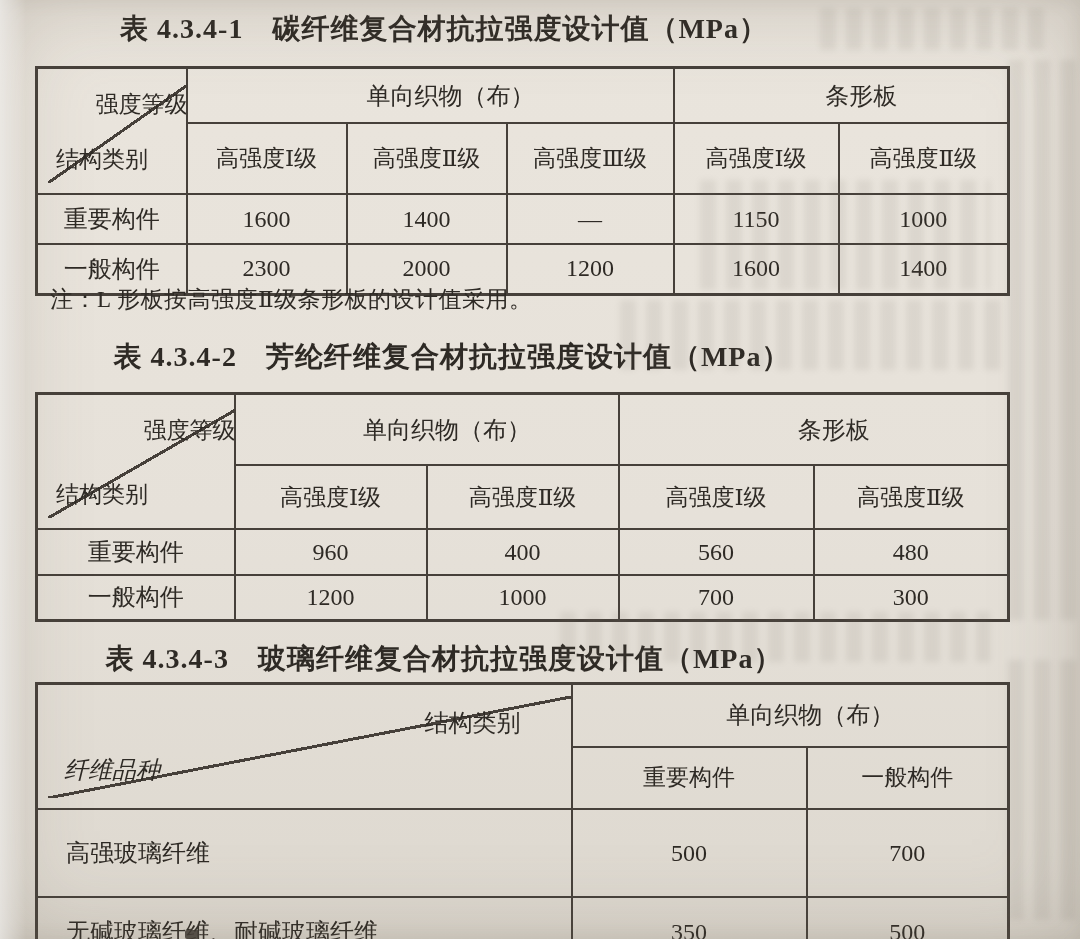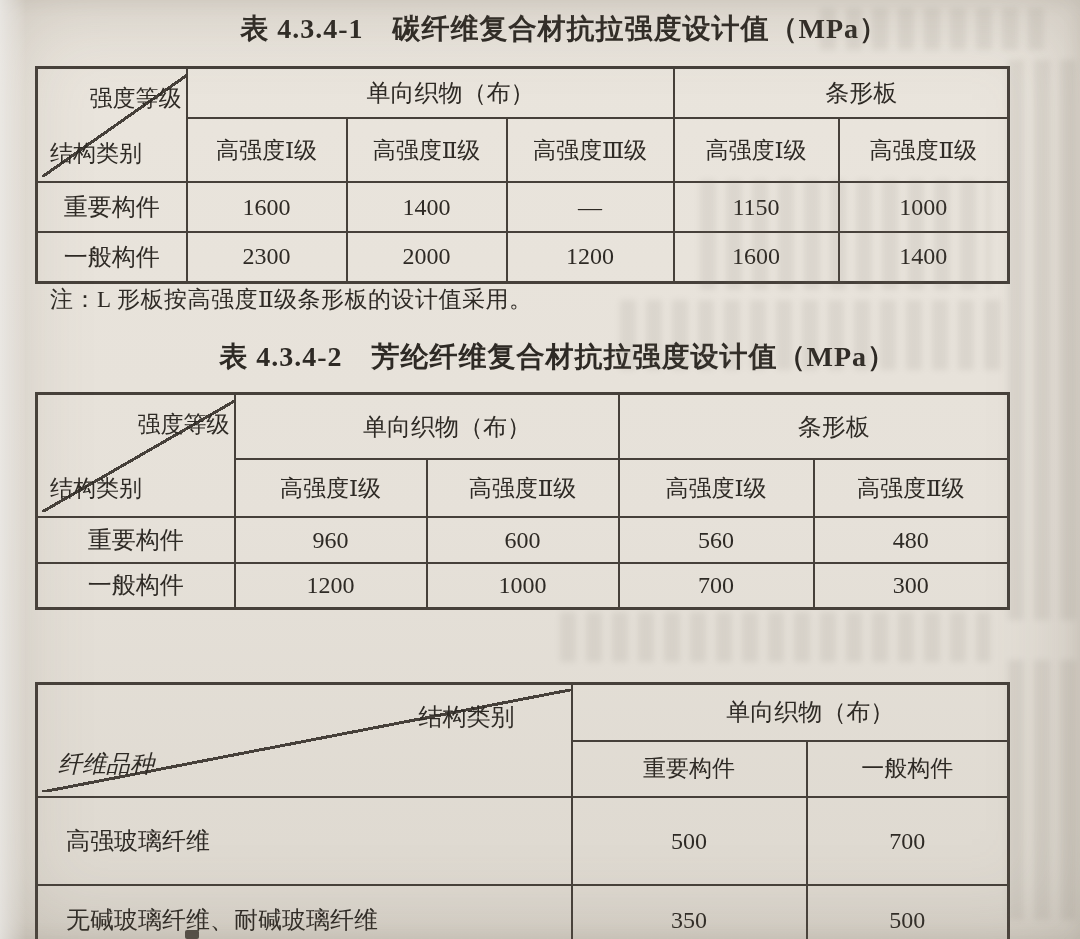--- a/index.html
+++ b/index.html
@@ -6,39 +6,39 @@
   body{width:1080px;height:939px;overflow:hidden;
        font-family:"Liberation Serif","DejaVu Serif",serif;}
   .page{position:relative;width:1080px;height:939px;
         background:linear-gradient(180deg,#eae5dd 0%,#e6e1d9 55%,#ddd8cf 100%);
         color:#2e2a25;overflow:hidden;}
   .vignette{position:absolute;inset:0;pointer-events:none;
         box-shadow:inset 0 0 90px rgba(110,100,85,.28), inset 0 0 18px rgba(110,100,85,.12);}
   .edge-light{position:absolute;left:0;top:0;width:26px;height:939px;pointer-events:none;
         background:linear-gradient(90deg,rgba(255,255,255,.55),rgba(255,255,255,0));}
 
-  .doc-title{position:absolute;left:0;width:888px;text-align:right;
+  .doc-title{position:absolute;left:0;width:888px;text-align:center;
         font-size:28px;font-weight:bold;letter-spacing:1px;}
   #title1{top:10px;}
   #title2{top:338px;padding-left:8px;}
   #title3{top:640px;}
 
   table.tbl{position:absolute;left:35px;border-collapse:collapse;table-layout:fixed;
         width:972px;border:3px solid #46403a;background:transparent;}
   #tbl1{top:66px;}
   #tbl2{top:392px;}
   #tbl3{top:682px;}
   .tbl td{border:2px solid #46403a;text-align:center;vertical-align:middle;
         padding:0;font-size:23px;color:#2e2a25;overflow:hidden;}
   .tbl td.num{font-size:24px;}
   .tbl td.rowlabel{font-size:24px;}
   .tbl td.rowlabel-left{font-size:24px;text-align:left;padding-left:28px;}
   .tbl td.grouphead{font-size:24px;padding-left:41px;}
 
-  .corner-box{position:relative;width:100%;margin:4px;
+  .corner-box{position:relative;width:100%;margin:10px;
         background-image:linear-gradient(to bottom right,
           rgba(0,0,0,0) calc(50% - 1.5px), #46403a calc(50% - 1.5px),
           #46403a calc(50% + 1.5px), rgba(0,0,0,0) calc(50% + 1.5px));}
   .corner-box .c-top{position:absolute;top:10px;right:8px;font-size:23px;white-space:nowrap;}
   .corner-box .c-bottom{position:absolute;bottom:8px;left:8px;font-size:23px;white-space:nowrap;}
   #tbl3 .corner-box .c-top{right:60px;top:12px;font-size:24px;}
   #tbl3 .corner-box .c-bottom{left:16px;bottom:12px;font-size:24px;font-style:italic;}
 
   .note{position:absolute;left:50px;top:284px;font-size:23px;letter-spacing:.5px;}
 
@@ -125,34 +125,35 @@
     </tr>
     <tr style="height:53px">
       <td>高强度Ⅰ级</td>
       <td>高强度Ⅱ级</td>
       <td>高强度Ⅰ级</td>
       <td>高强度Ⅱ级</td>
     </tr>
     <tr style="height:46px">
       <td class="rowlabel">重要构件</td>
       <td class="num">960</td>
-      <td class="num">600</td>
+      <td class="num">400</td>
       <td class="num">560</td>
       <td class="num">480</td>
     </tr>
     <tr style="height:45px">
       <td class="rowlabel">一般构件</td>
       <td class="num">1200</td>
       <td class="num">1000</td>
       <td class="num">700</td>
       <td class="num">300</td>
     </tr>
   </tbody>
     </table>
 
+  <div class="doc-title" id="title3">表 4.3.4-3　玻璃纤维复合材抗拉强度设计值（MPa）</div>
 
   <table class="tbl" id="tbl3">
     <colgroup>
       <col style="width:535px">
         <col style="width:235px">
         <col style="width:202px">
     </colgroup>
     <tbody>
         <tr style="height:52px">
       <td rowspan="2">

